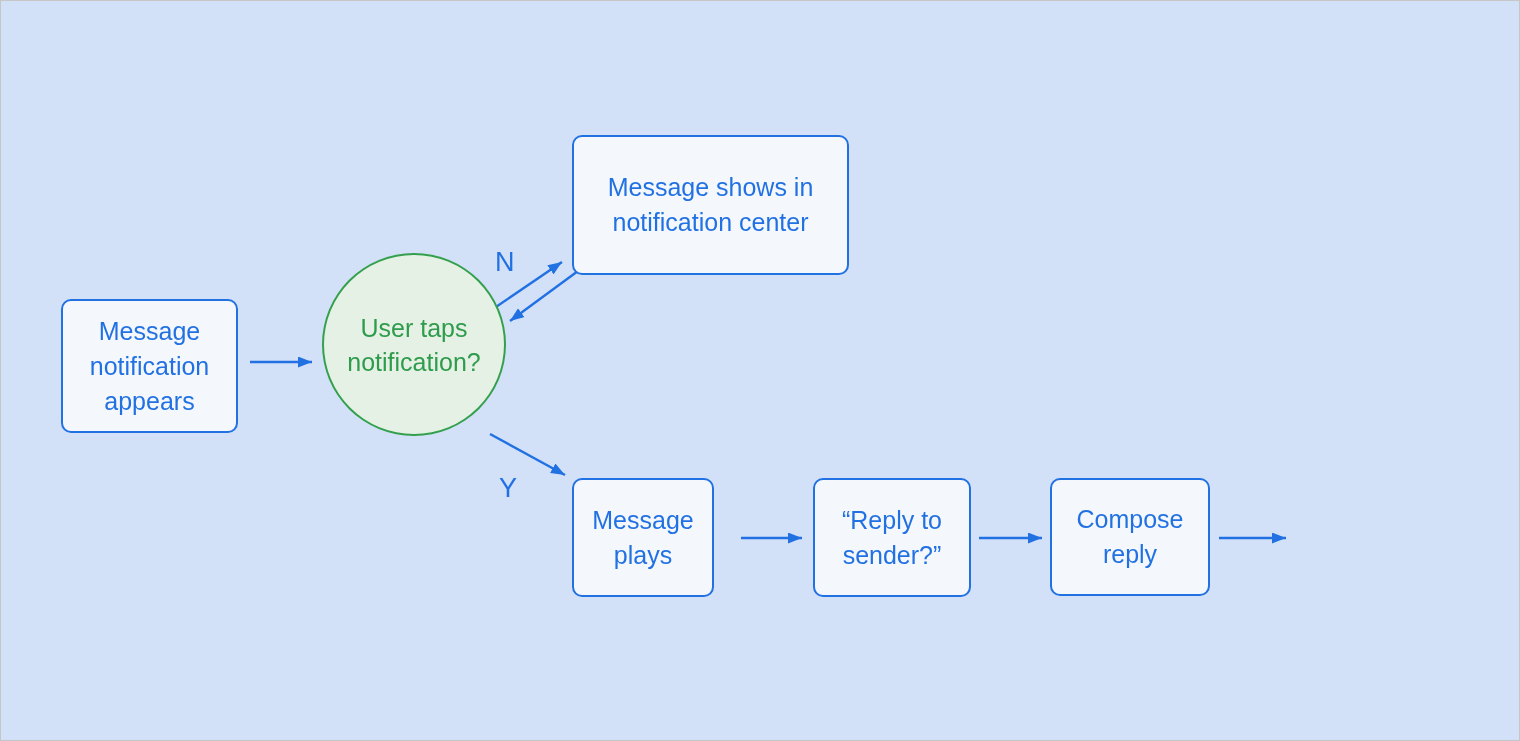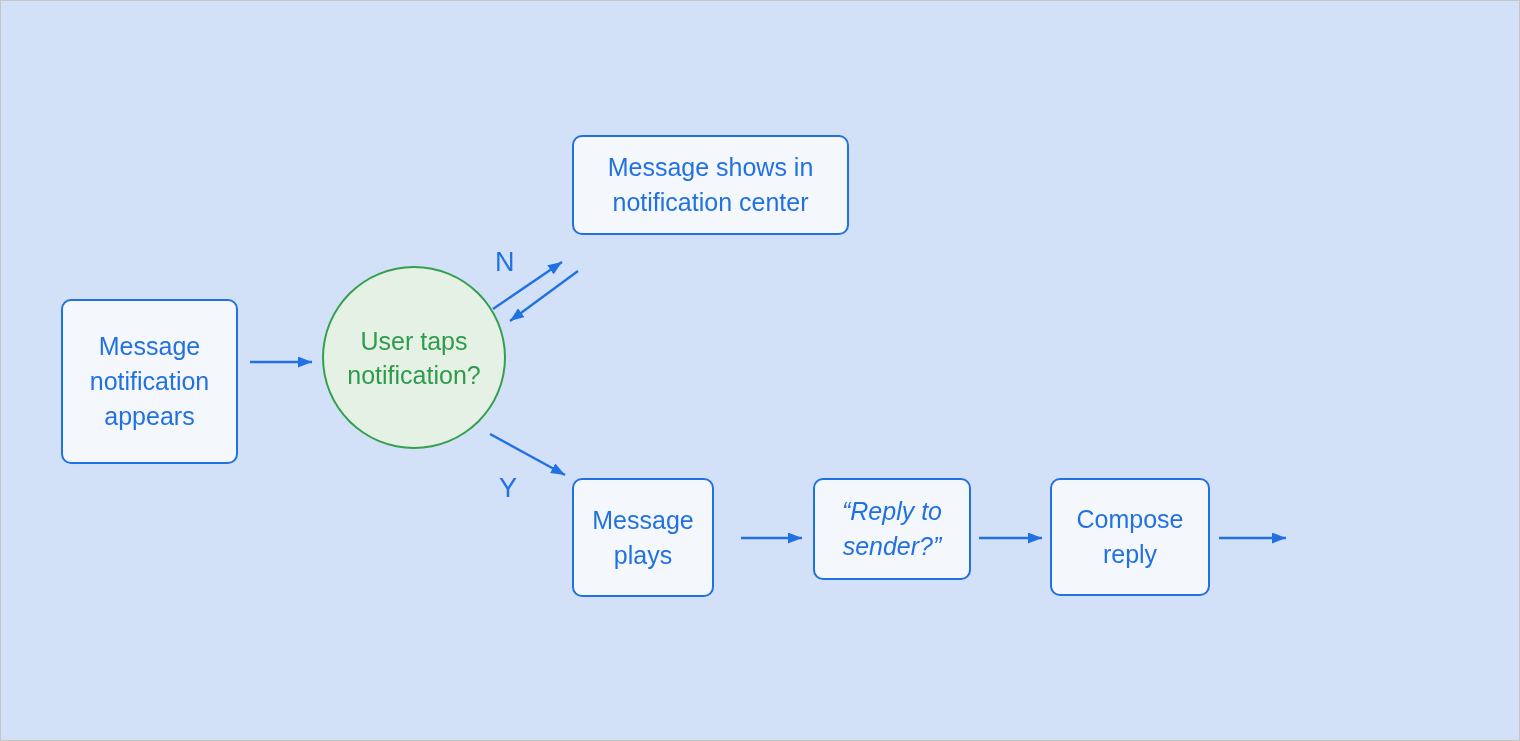--- a/index.html
+++ b/index.html
@@ -42,25 +42,25 @@
     line-height: 35px;
   }
   .node.decision {
     background: var(--decision-fill, #e5f1e5);
     border-color: var(--green-border, #34a04e);
     border-radius: 50%;
     color: var(--green-text, #2e9c4c);
     line-height: 34px;
   }
 
-  #node-appears  { left: 60px;   top: 298px; width: 177px; height: 165px; padding: 0 10px; }
-  #node-decision { left: 321px;  top: 265px; width: 184px; height: 183px; padding: 0 12px; }
-  #node-center   { left: 571px;  top: 134px; width: 277px; height: 100px; padding: 0 12px; }
+  #node-appears  { left: 60px;   top: 298px; width: 177px; height: 134px; padding: 0 10px; }
+  #node-decision { left: 321px;  top: 252px; width: 184px; height: 183px; padding: 0 12px; }
+  #node-center   { left: 571px;  top: 134px; width: 277px; height: 140px; padding: 0 12px; }
   #node-plays    { left: 571px;  top: 477px; width: 142px; height: 119px; padding: 0 8px; }
-  #node-reply    { left: 812px;  top: 477px; width: 158px; height: 102px; padding: 16px 10px; font-style: italic; }
+  #node-reply    { left: 812px;  top: 477px; width: 158px; height: 119px; padding: 16px 10px; }
   #node-compose  { left: 1049px; top: 477px; width: 160px; height: 118px; padding: 0 22px; }
   #node-send     { left: 1293px; top: 478px; width: 158px; height: 118px; padding: 0 28px; }
 
   .edge-label {
     position: absolute;
     color: var(--blue, #2271e3);
     font-size: 27px;
     line-height: 27px;
   }
   #label-n { left: 494px; top: 248px; }

